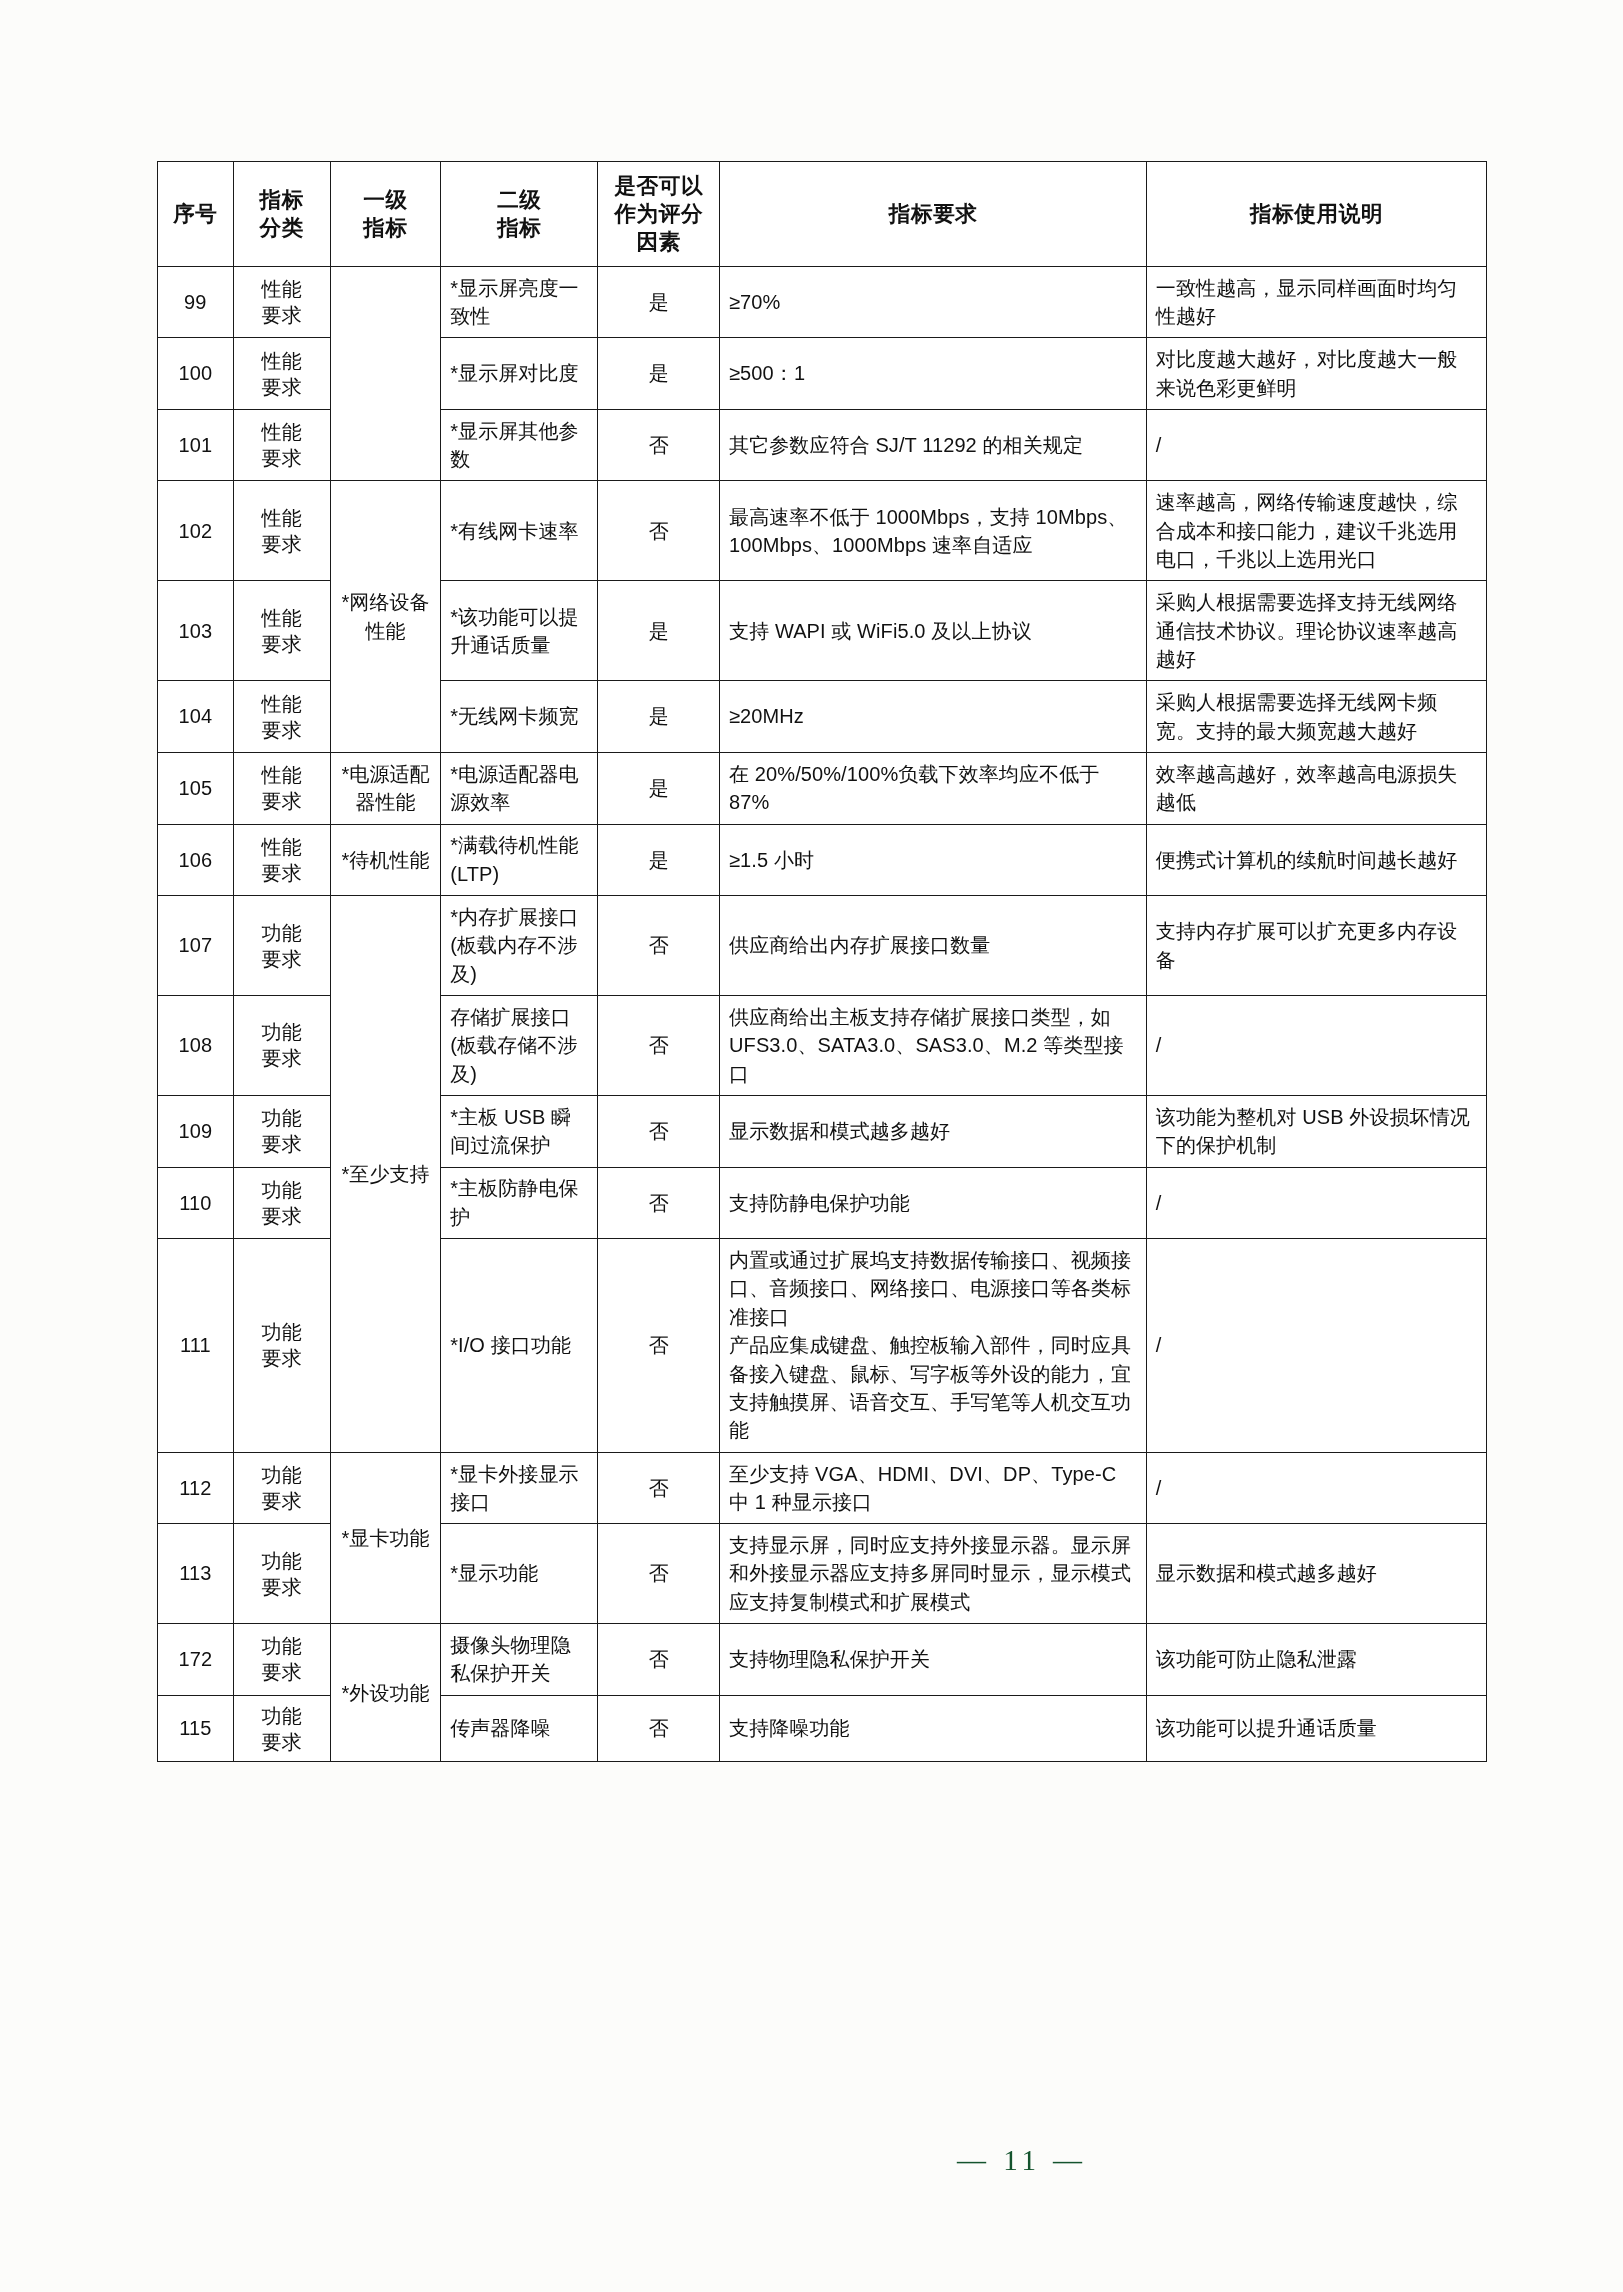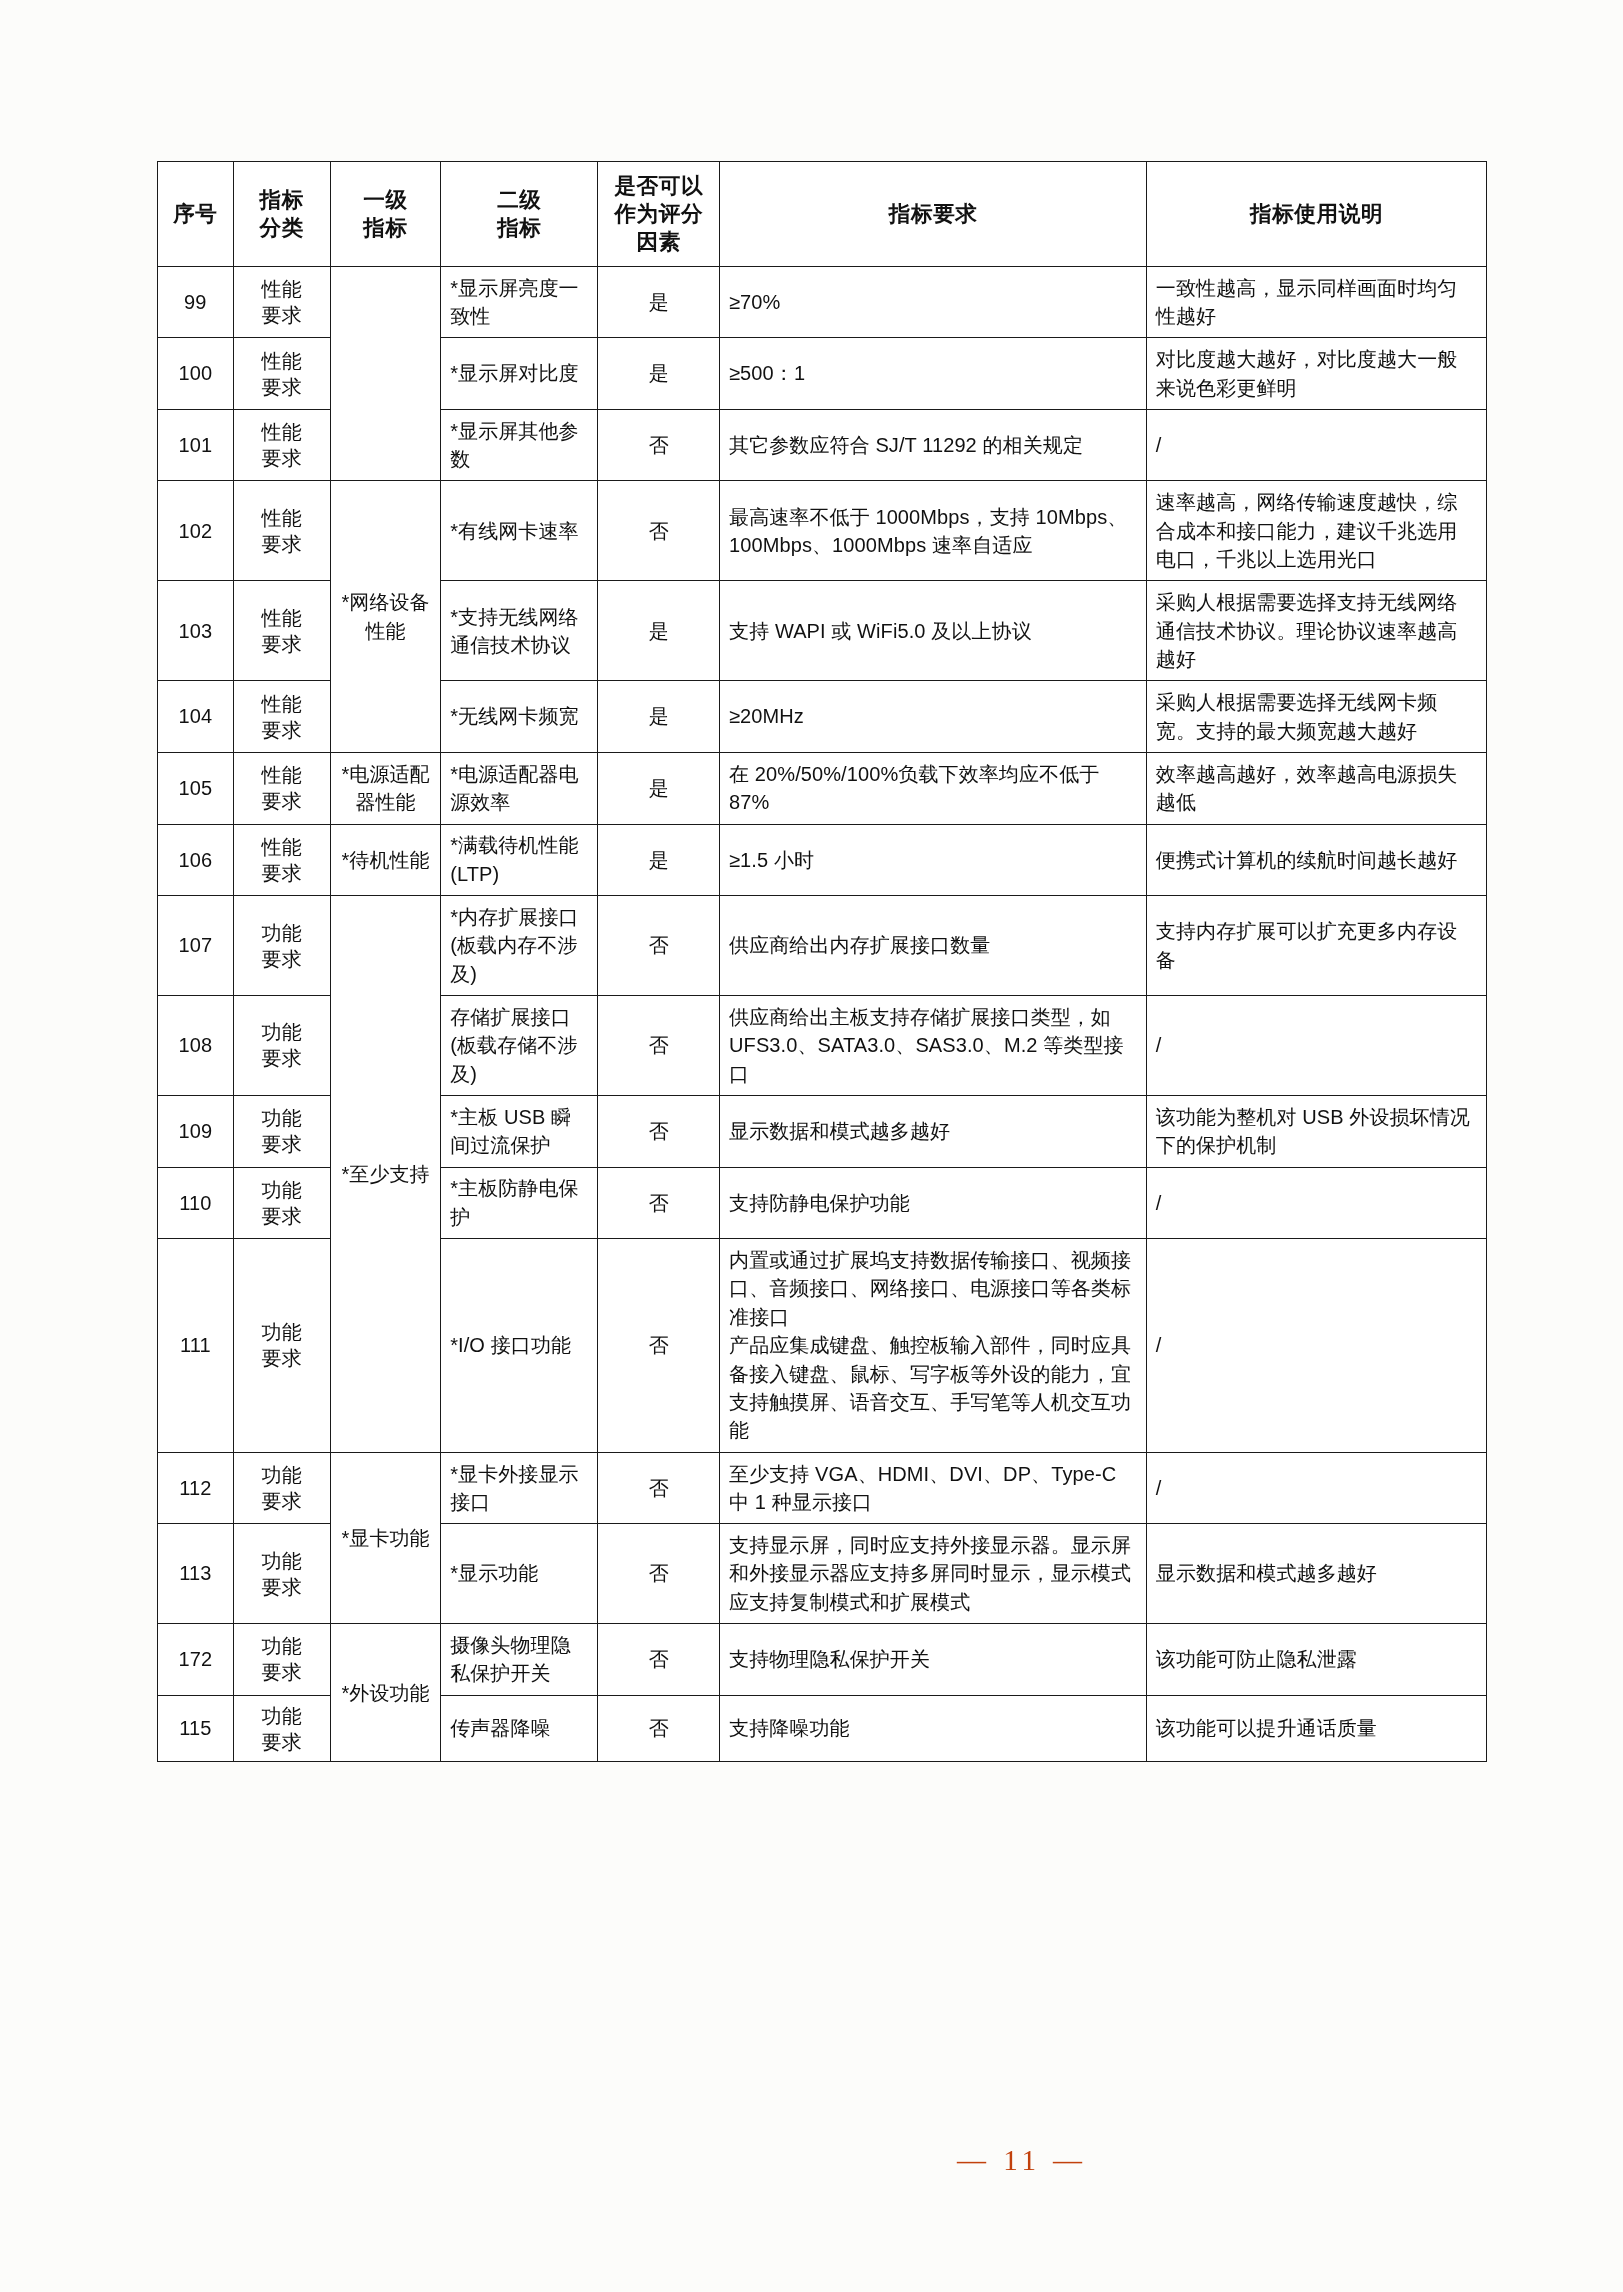--- a/index.html
+++ b/index.html
@@ -77,21 +77,21 @@
   .tight { line-height: 1.35; }
 
   .pagenum {
     position: absolute;
     left: 0;
     right: 0;
     bottom: 116px;
     text-align: center;
     font-size: 29px;
     font-family: "Liberation Serif", "DejaVu Serif", serif;
-    color: #c2410c;
+    color: #14532d;
     letter-spacing: 4.9px;
     padding-left: 421px;
   }
 </style>
 </head>
 <body>
 
 <div class="page">
 
   <div class="table-wrap">
@@ -180,21 +180,21 @@
           <td class="req">最高速率不低于 1000Mbps，支持 10Mbps、100Mbps、1000Mbps 速率自适应</td>
           <td class="note">速率越高，网络传输速度越快，综合成本和接口能力，建议千兆选用电口，千兆以上选用光口</td>
         </tr>
 
         <tr>
           <td class="no">103</td>
           <td class="cat">
             <span class="vstack">性能</span>
             <span class="vstack">要求</span>
           </td>
-          <td class="l2">*支持无线网络通信技术协议</td>
+          <td class="l2">*该功能可以提升通话质量</td>
           <td class="score">是</td>
           <td class="req">支持 WAPI 或 WiFi5.0 及以上协议</td>
           <td class="note">采购人根据需要选择支持无线网络通信技术协议。理论协议速率越高越好</td>
         </tr>
 
         <tr>
           <td class="no">104</td>
           <td class="cat">
             <span class="vstack">性能</span>
             <span class="vstack">要求</span>

